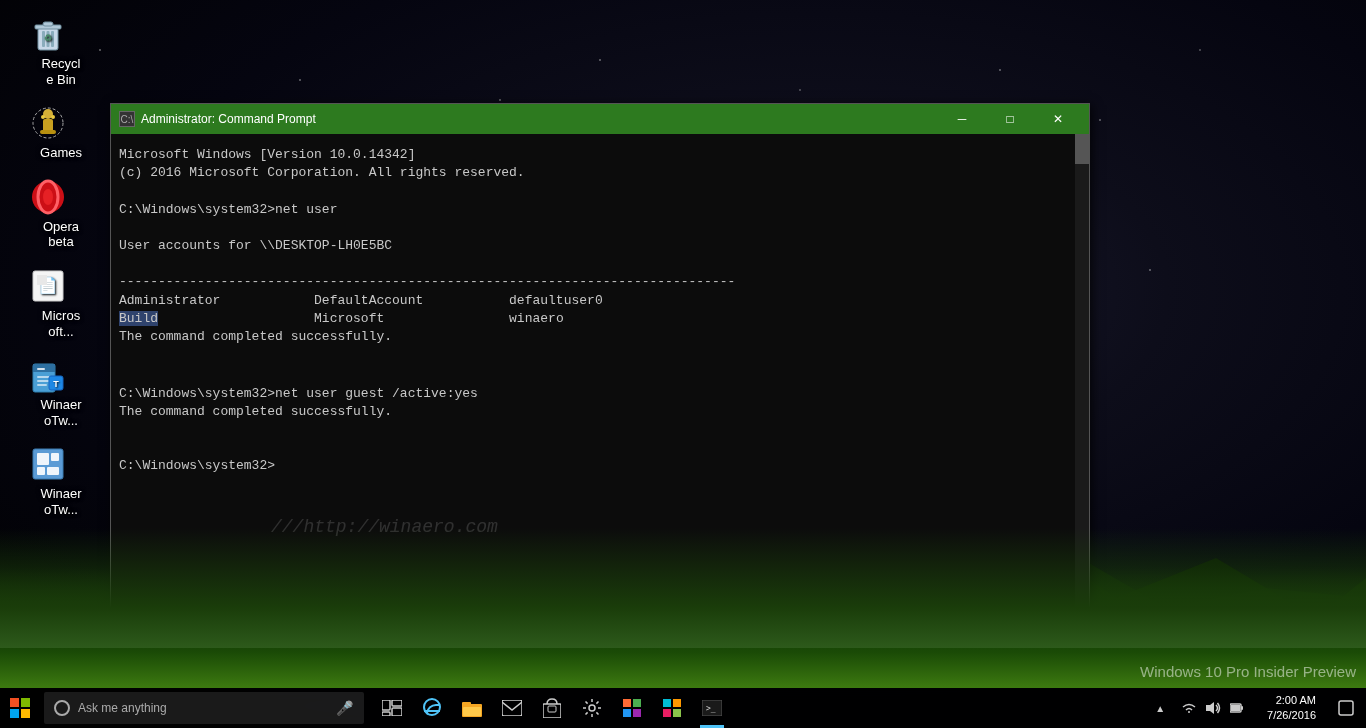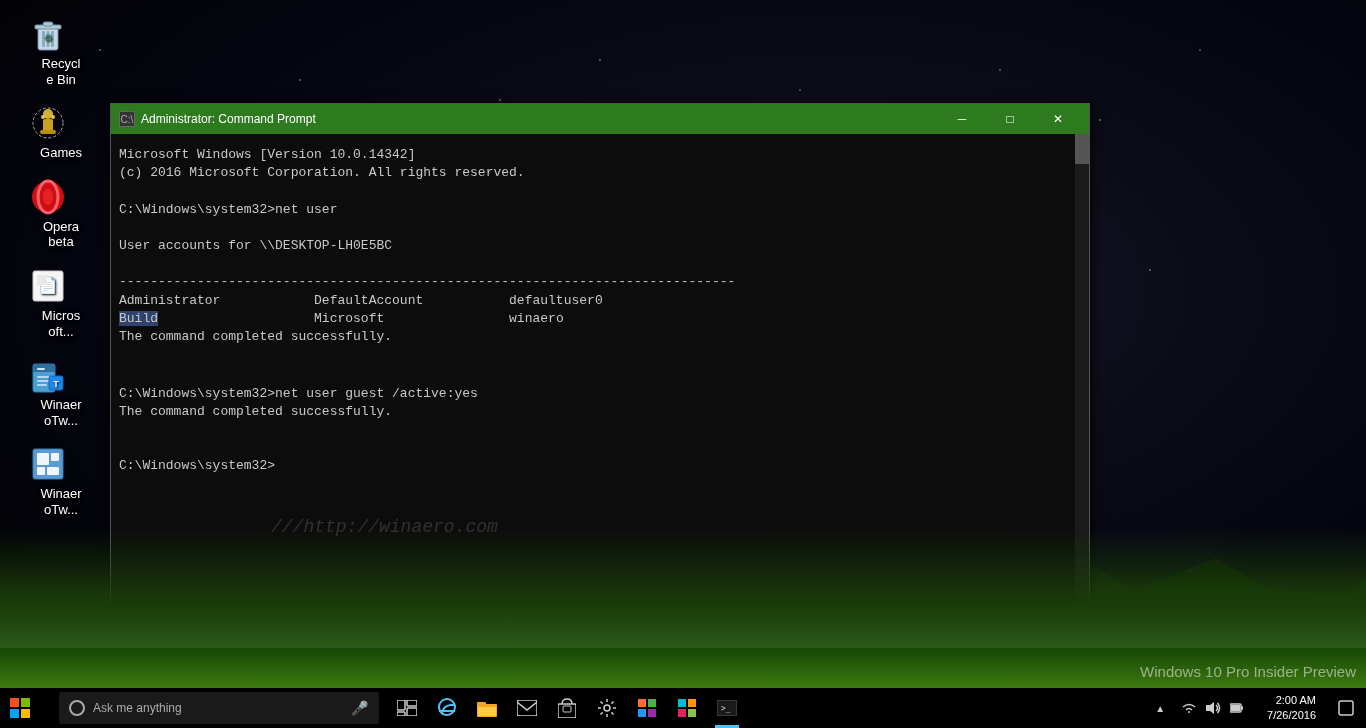--- a/index.html
+++ b/index.html
@@ -239,21 +239,21 @@
       flex-shrink: 0;
     }
 
     .taskbar-search {
       display: flex;
       align-items: center;
       background: rgba(255,255,255,0.1);
       border-radius: 2px;
       height: 32px;
       padding: 0 10px;
-      margin-left: 19px;
+      margin-left: 4px;
       width: 320px;
       cursor: text;
       flex-shrink: 0;
     }
 
     .taskbar-search-circle {
       width: 16px;
       height: 16px;
       border-radius: 50%;
       border: 2px solid #aaa;

